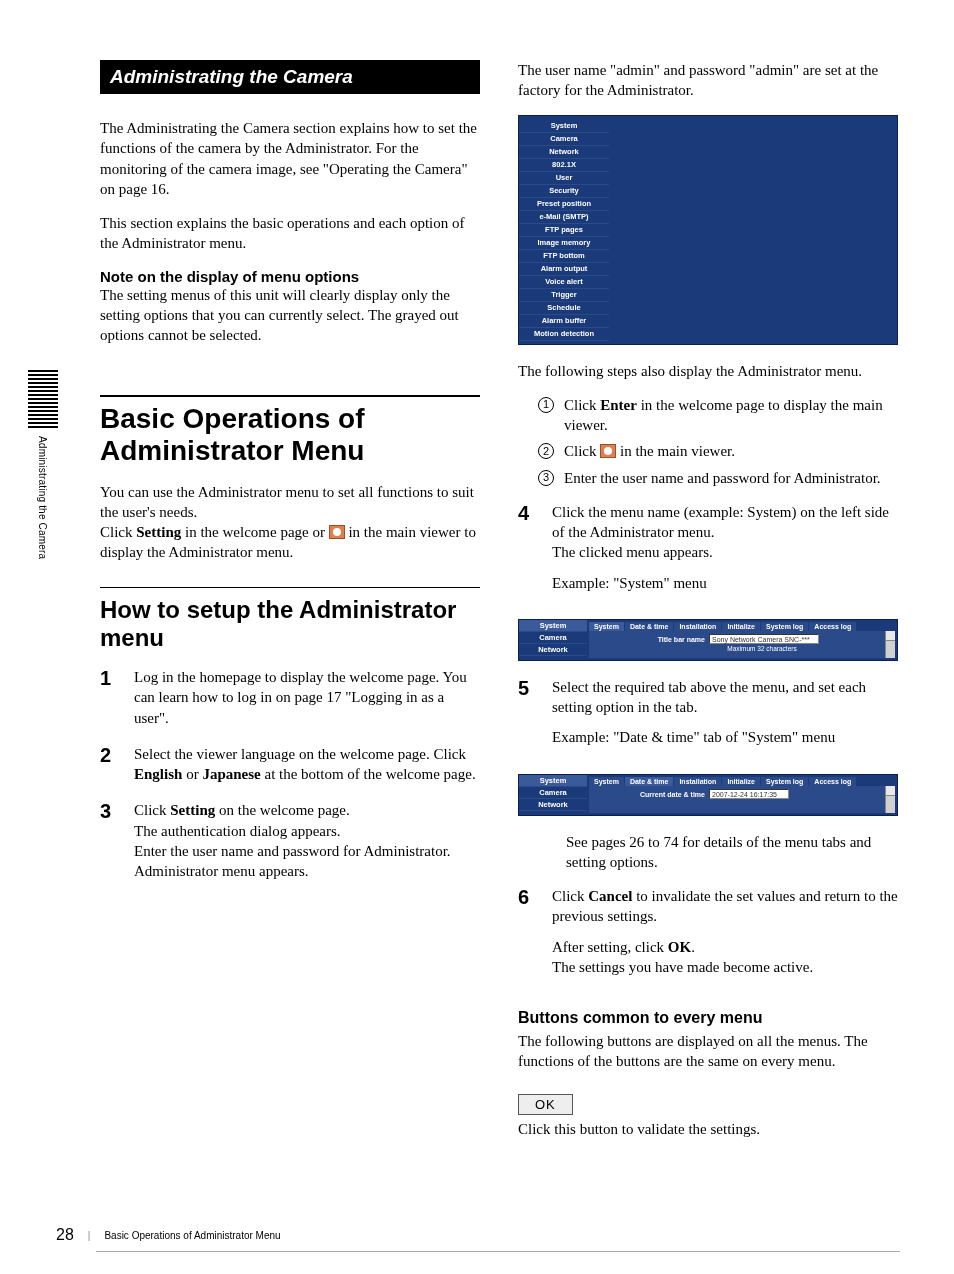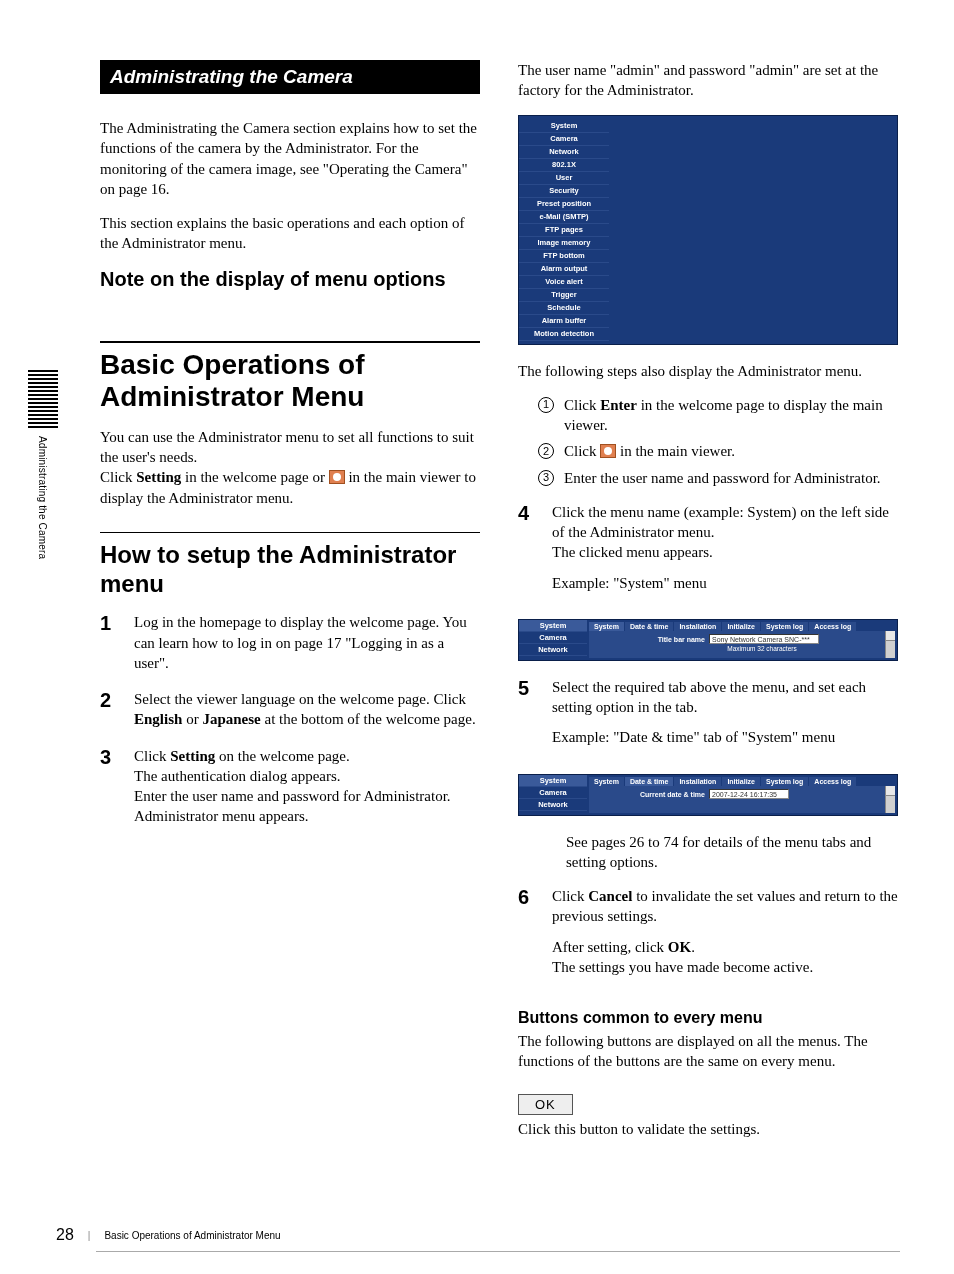--- a/index.html
+++ b/index.html
@@ -27,21 +27,21 @@
     font-weight: bold;
     font-style: italic;
     font-size: 19px;
     padding: 6px 10px;
     margin-bottom: 24px;
   }
   .body-text { font-size: 15px; line-height: 1.35; margin-bottom: 14px; }
   .note-heading {
     font-family: Arial, Helvetica, sans-serif;
     font-weight: bold;
-    font-size: 20px;
+    font-size: 15px;
     margin-top: 6px;
   }
   .rule { border: none; border-top: 2px solid #000; margin-top: 50px; margin-bottom: 6px; }
   .main-title {
     font-family: Arial, Helvetica, sans-serif;
     font-weight: bold;
     font-size: 28px;
     line-height: 1.15;
     margin-bottom: 14px;
   }
@@ -227,20 +227,21 @@
   <div class="side-label">Administrating the Camera</div>
 </div>
 
 <div class="page">
 
   <div class="col">
     <div class="section-header">Administrating the Camera</div>
     <p class="body-text">The Administrating the Camera section explains how to set the functions of the camera by the Administrator. For the monitoring of the camera image, see "Operating the Camera" on page 16.</p>
     <p class="body-text">This section explains the basic operations and each option of the Administrator menu.</p>
     <p class="note-heading">Note on the display of menu options</p>
+    <p class="body-text">The setting menus of this unit will clearly display only the setting options that you can currently select. The grayed out options cannot be selected.</p>
 
     <hr class="rule">
     <h1 class="main-title">Basic Operations of Administrator Menu</h1>
     <p class="body-text">
       <span>You can use the Administrator menu to set all functions to suit the user's needs.</span><br>
       <span>Click </span><strong>Setting</strong><span> in the welcome page or </span><span class="tool-icon"></span><span> in the main viewer to display the Administrator menu.</span>
     </p>
 
     <hr class="thin-rule">
     <h2 class="sub-title">How to setup the Administrator menu</h2>

